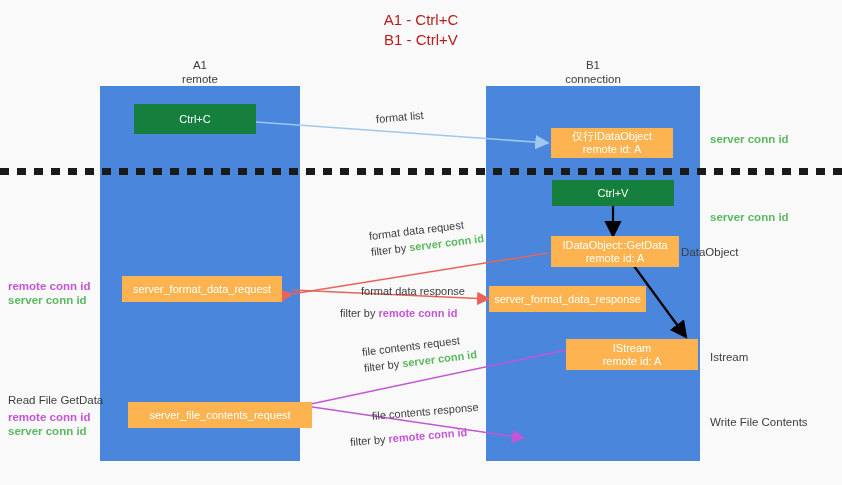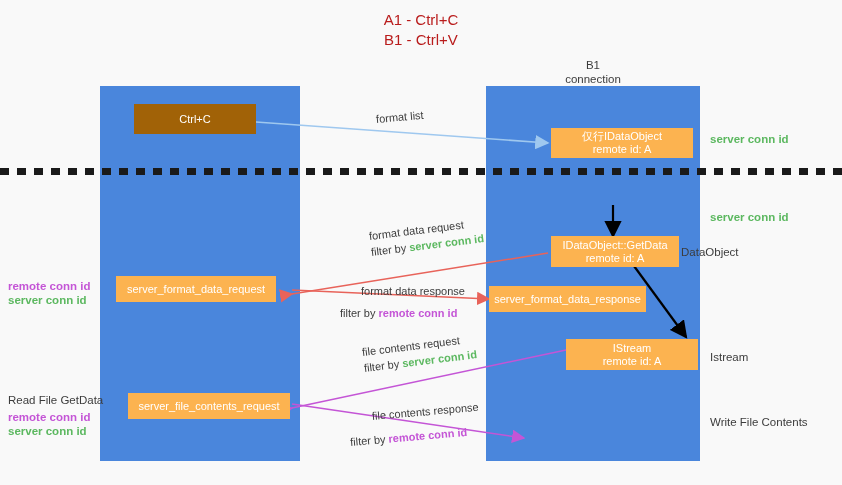--- a/index.html
+++ b/index.html
@@ -43,21 +43,21 @@
     display: flex;
     align-items: center;
     justify-content: center;
     text-align: center;
     color: #ffffff;
     font-size: 11px;
     line-height: 13px;
     white-space: pre-line;
     box-sizing: border-box;
   }
-  .box.green { background: #a16207; }
+  .box.green { background: #15803d; }
   .box.orange { background: #fcb350; }
   .side-label {
     position: absolute;
     font-size: 11.5px;
     color: #3c3c3c;
     line-height: 15px;
   }
   .side-label.green-t { color: #5cb860; font-weight: bold; }
   .side-label.purple-t { color: #c455d6; font-weight: bold; }
   .arrow-label {
@@ -87,20 +87,22 @@
   }
 </style>
 </head>
 <body>
 
 <div id="canvas">
 
   <div class="title">A1 - Ctrl+C
 B1 - Ctrl+V</div>
 
+  <div class="col-header" style="left:100px; top:58px; width:200px;">A1
+remote</div>
   <div class="col-header" style="left:486px; top:58px; width:214px;">B1
 connection</div>
 
   <div class="lane" style="left:100px; top:86px; width:200px; height:375px;"></div>
   <div class="lane" style="left:486px; top:86px; width:214px; height:375px;"></div>
 
   <svg class="overlay" viewBox="0 0 842 485">
     <defs>
       <marker id="ah-blue" markerWidth="9" markerHeight="9" refX="8" refY="4.5" orient="auto">
         <path d="M0,0 L9,4.5 L0,9 z" fill="#9fc8ef"></path>
@@ -128,35 +130,36 @@
 
     <line x1="613" y1="205" x2="613" y2="236" stroke="#000000" stroke-width="2.2" marker-end="url(#ah-black)"></line>
 
     <line x1="634" y1="266" x2="686" y2="337" stroke="#000000" stroke-width="2.2" marker-end="url(#ah-black)"></line>
   </svg>
 
   <div class="dashrow" style="top:168px; background-image: repeating-linear-gradient(to right, #1a1a1a 0px, #1a1a1a 9px, transparent 9px, transparent 17px);"></div>
 
   <div class="box green" style="left:134px; top:104px; width:122px; height:30px;">Ctrl+C</div>
 
-  <div class="box orange" style="left:551px; top:128px; width:142px; height:30px;">仅行IDataObject
+  <div class="box orange" style="left:551px; top:128px; width:122px; height:30px;">仅行IDataObject
 remote id: A</div>
 
+  <div class="box green" style="left:552px; top:180px; width:122px; height:26px;">Ctrl+V</div>
 
   <div class="box orange" style="left:551px; top:236px; width:128px; height:31px;">IDataObject::GetData
 remote id: A</div>
 
-  <div class="box orange" style="left:116px; top:276px; width:160px; height:26px;">server_format_data_request</div>
+  <div class="box orange" style="left:122px; top:276px; width:160px; height:26px;">server_format_data_request</div>
 
   <div class="box orange" style="left:489px; top:286px; width:157px; height:26px;">server_format_data_response</div>
 
   <div class="box orange" style="left:566px; top:339px; width:132px; height:31px;">IStream
 remote id: A</div>
 
-  <div class="box orange" style="left:128px; top:393px; width:162px; height:26px;">server_file_contents_request</div>
+  <div class="box orange" style="left:128px; top:402px; width:184px; height:26px;">server_file_contents_request</div>
 
 
   <div class="side-label green-t" style="left:710px; top:132px;">server conn id</div>
   <div class="side-label green-t" style="left:710px; top:210px;">server conn id</div>
   <div class="side-label" style="left:681px; top:245px;">DataObject</div>
   <div class="side-label" style="left:710px; top:350px;">Istream</div>
   <div class="side-label" style="left:710px; top:415px;">Write File Contents</div>
 
   <div class="side-label purple-t" style="left:8px; top:279px;">remote conn id</div>
   <div class="side-label green-t" style="left:8px; top:293px;">server conn id</div>

